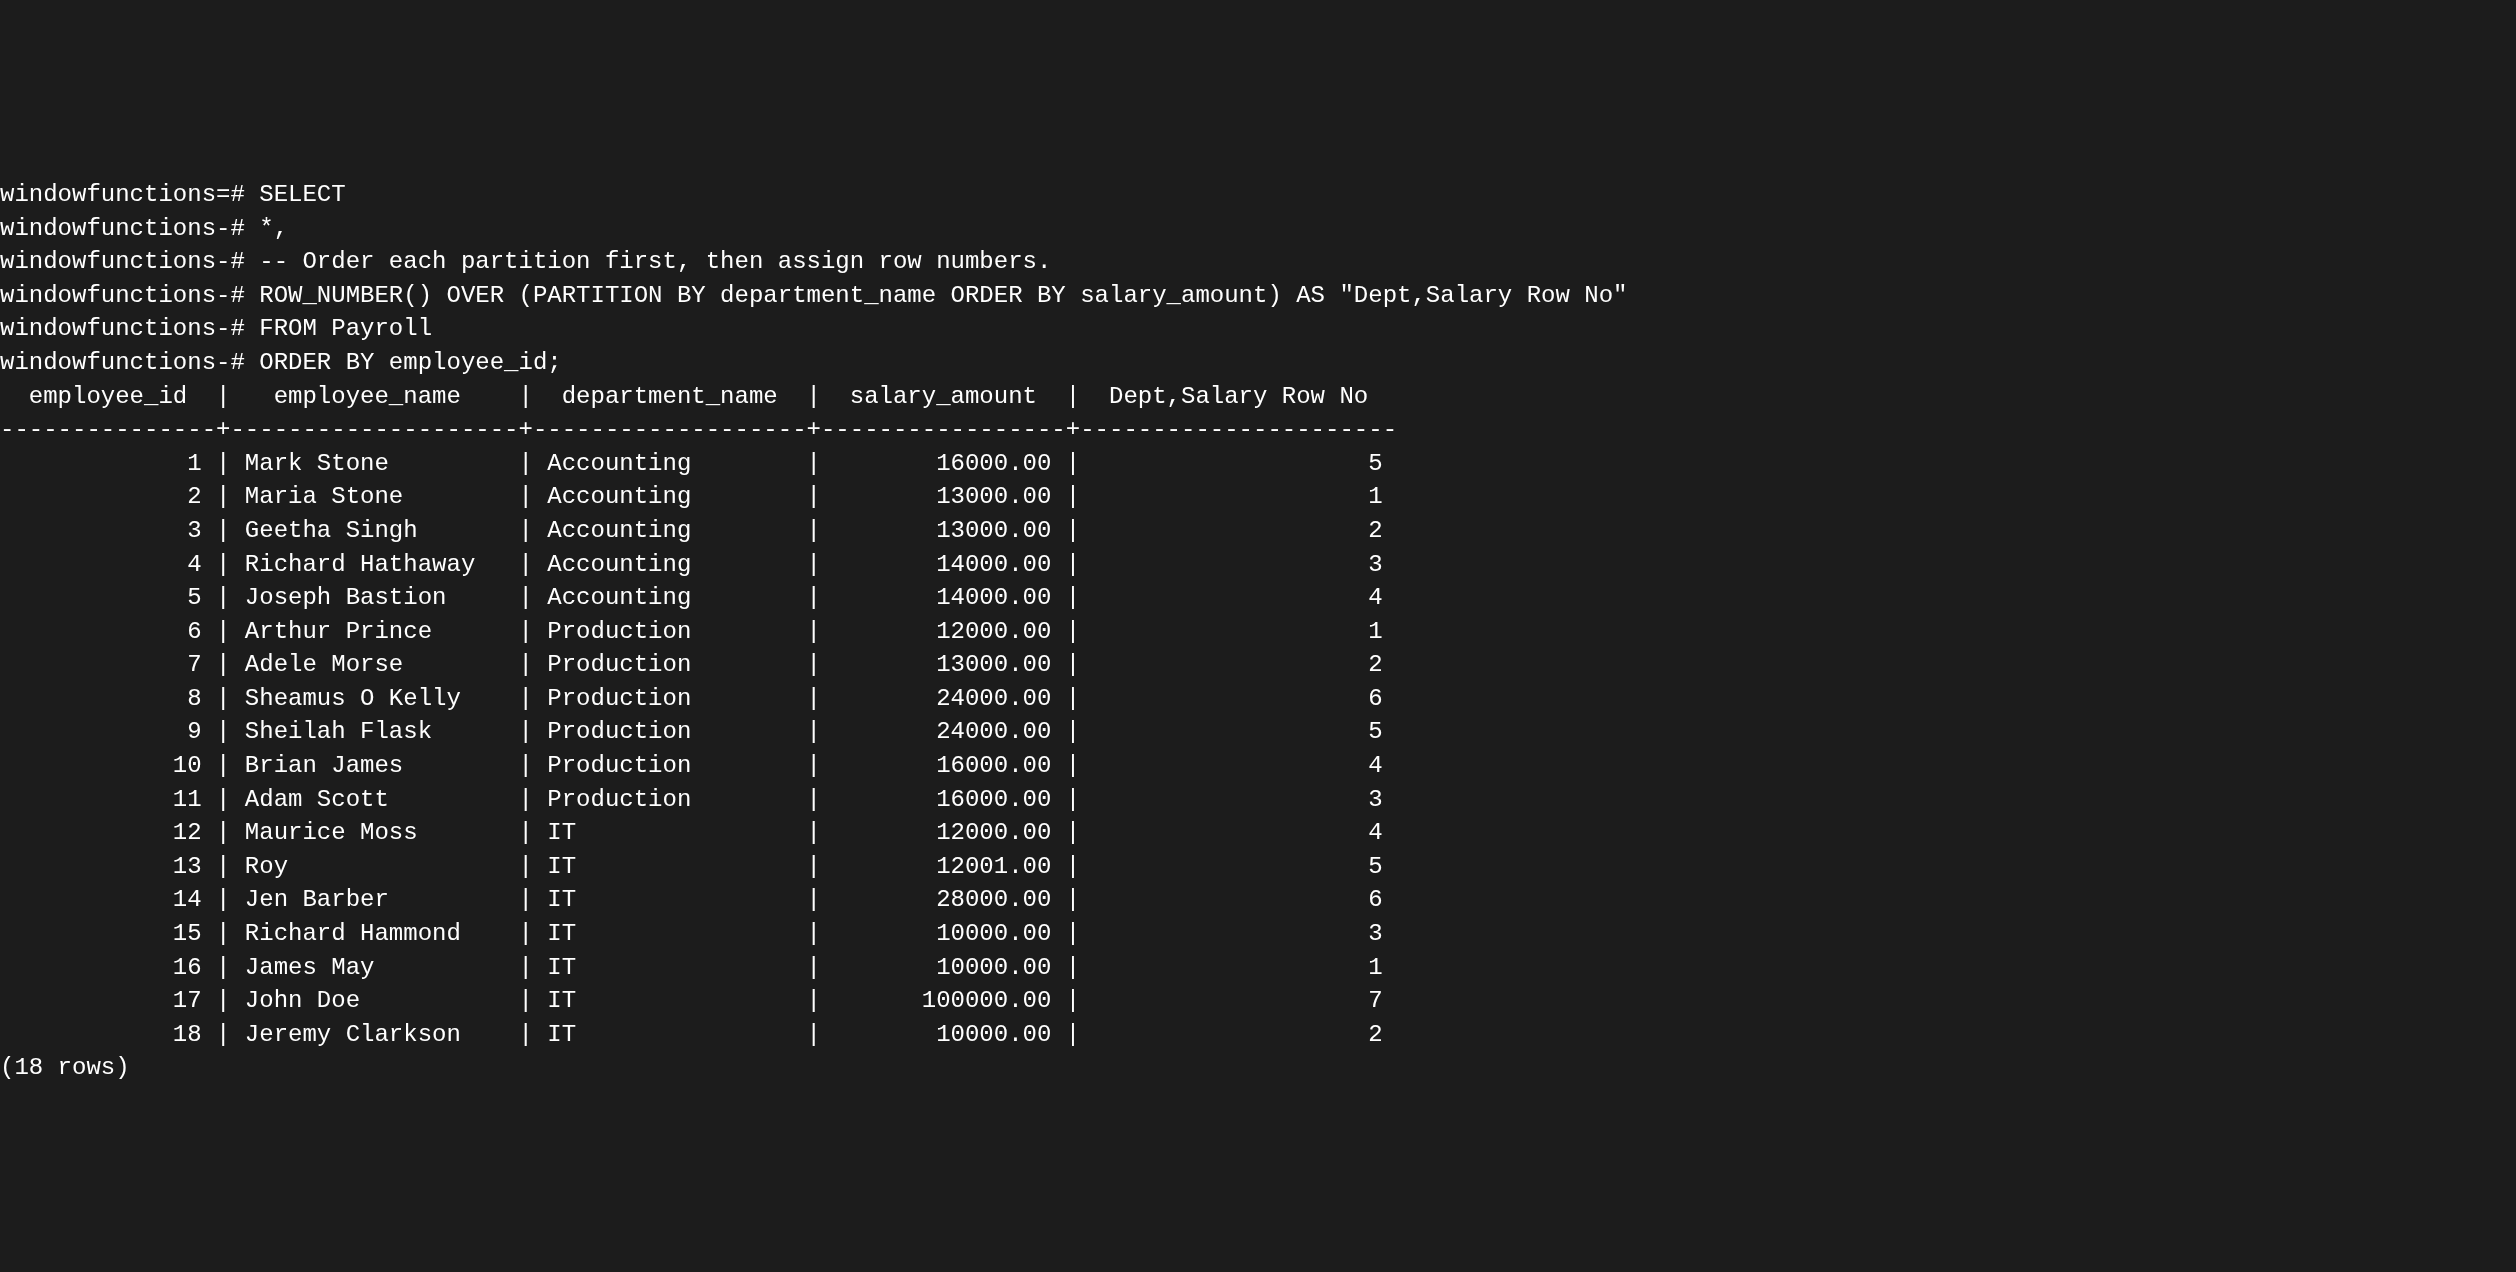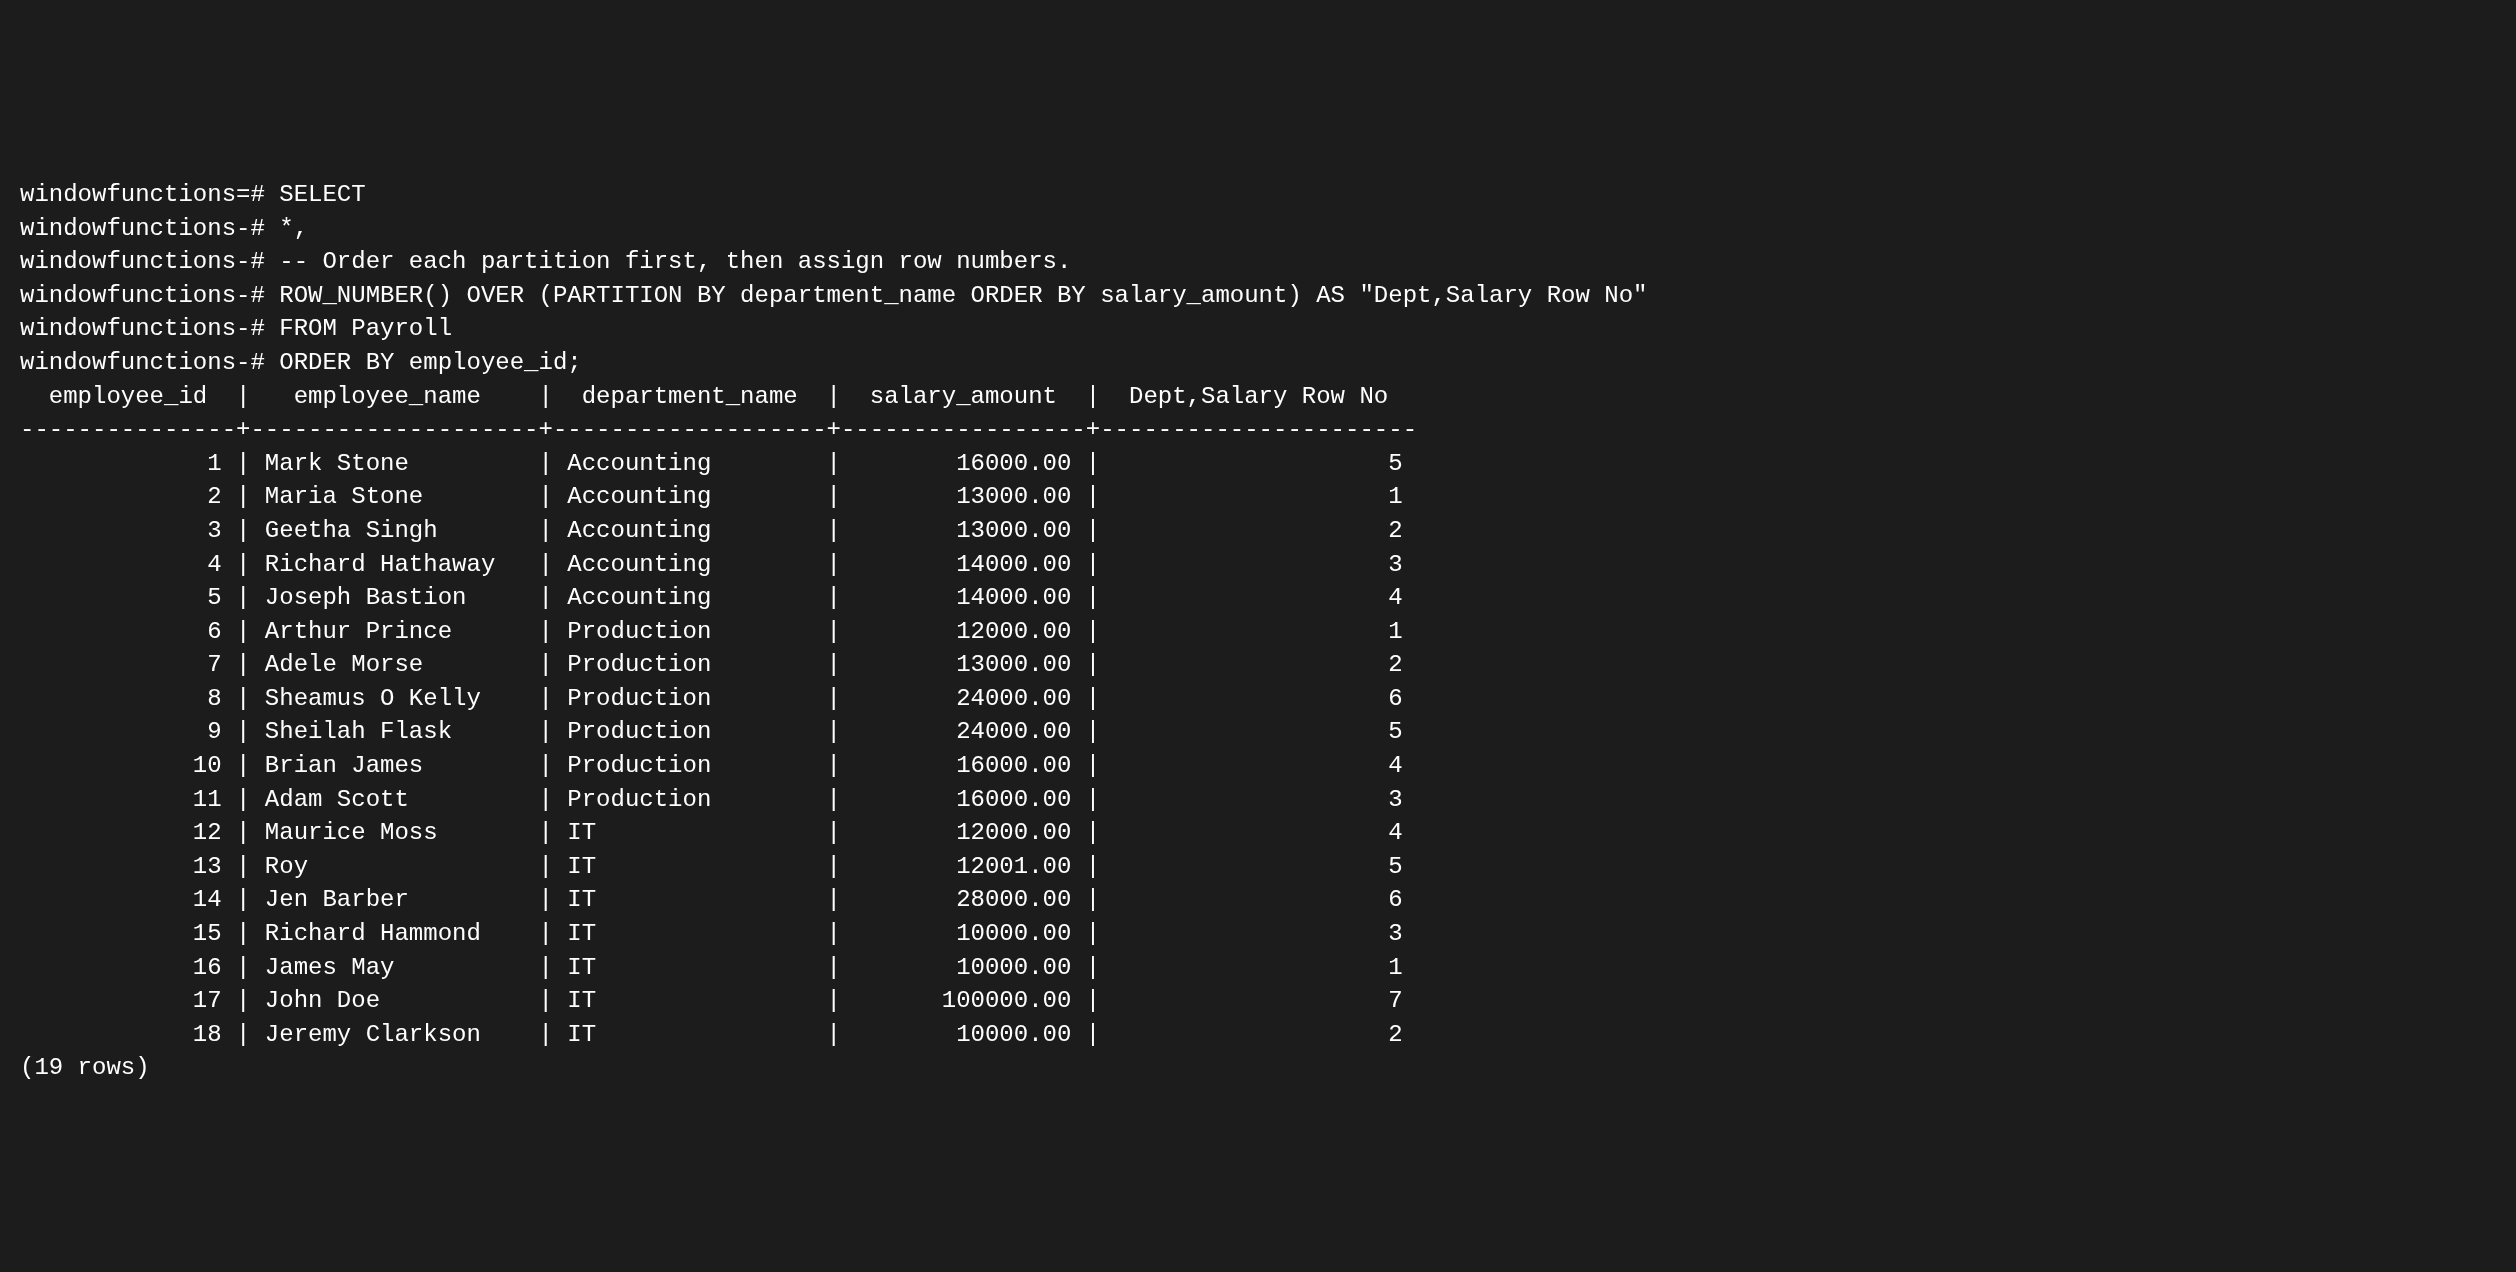--- a/index.html
+++ b/index.html
@@ -6,21 +6,21 @@
     margin: 0;
     padding: 0;
     background: #1c1c1c;
     color: #ffffff;
     font-family: "Menlo", "Consolas", "Courier New", monospace;
     font-size: 24px;
     line-height: 1.4;
     white-space: pre;
   }
   .terminal {
-    padding: 10px 20px;
+    padding: 10px 0;
   }
   .row-count {
     margin-top: 0;
   }
 </style>
 </head>
 <body>
 
 
 
@@ -39,16 +39,16 @@
              8 | Sheamus O Kelly    | Production        |        24000.00 |                    6
              9 | Sheilah Flask      | Production        |        24000.00 |                    5
             10 | Brian James        | Production        |        16000.00 |                    4
             11 | Adam Scott         | Production        |        16000.00 |                    3
             12 | Maurice Moss       | IT                |        12000.00 |                    4
             13 | Roy                | IT                |        12001.00 |                    5
             14 | Jen Barber         | IT                |        28000.00 |                    6
             15 | Richard Hammond    | IT                |        10000.00 |                    3
             16 | James May          | IT                |        10000.00 |                    1
             17 | John Doe           | IT                |       100000.00 |                    7
-            18 | Jeremy Clarkson    | IT                |        10000.00 |                    2</div><div class="row-count">(19 rows)</div></div>
+            18 | Jeremy Clarkson    | IT                |        10000.00 |                    2</div><div class="row-count">(18 rows)</div></div>
 
 
 
 
 </body></html>

